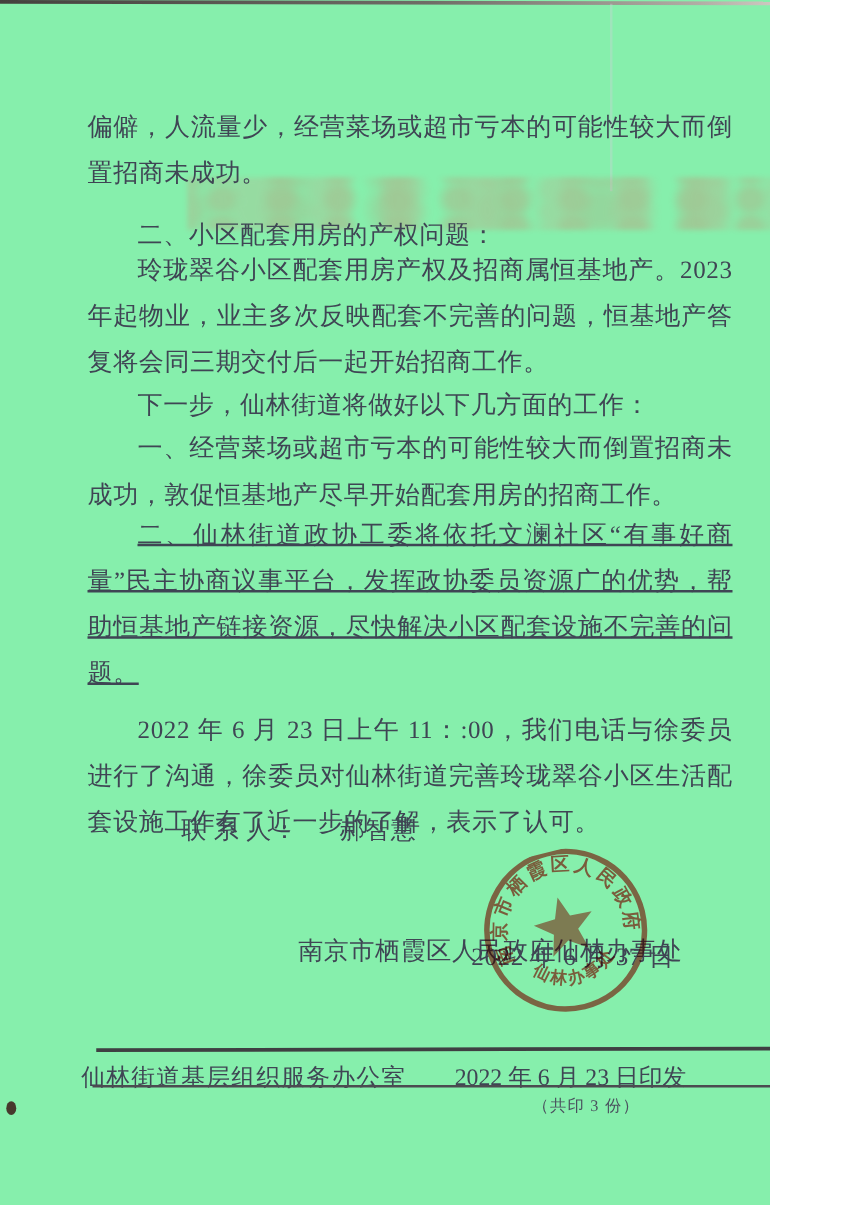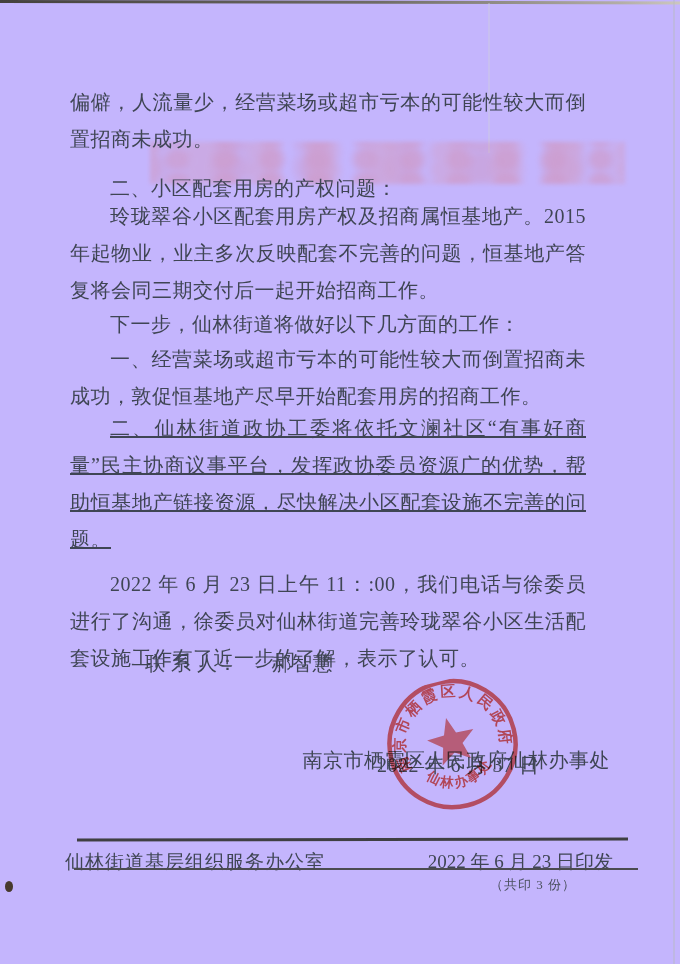--- a/index.html
+++ b/index.html
@@ -1,19 +1,19 @@
 <!DOCTYPE html>
 <html><head>
 <meta charset="utf-8">
 <style>
   * { margin:0; padding:0; box-sizing:border-box; }
   html,body { background:#ffffff; }
   .page {
-    position:relative; width:680px; height:964px;
-    background:#c4b5fd; overflow:hidden;
+    position:relative; width:616px; height:964px;
+    background:#86efac; overflow:hidden;
     font-family:"Liberation Serif","DejaVu Serif",serif;
     color:#3f4554;
   }
   
   .top-edge {
     position:absolute; top:0; left:0; width:101%; height:3px;
     background:linear-gradient(to right,#44413d,#6f6c66 55%,#b2ada5 90%,#cfcac2);
     transform:rotate(0.12deg); transform-origin:left top;
   }
   .vline-right { position:absolute; top:0; left:673px; width:2px; height:100%; background:rgba(185,186,193,0.45); }
@@ -70,21 +70,21 @@
 
 <div class="page">
 
   <div class="top-edge"></div>
   <div class="vline-top"></div>
   <div class="vline-right"></div>
   <div class="bleed-band"></div>
 
   <p class="para p1">偏僻，人流量少，经营菜场或超市亏本的可能性较大而倒置招商未成功。</p>
   <p class="para p2 indent">二、小区配套用房的产权问题：</p>
-  <p class="para p3 indent">玲珑翠谷小区配套用房产权及招商属恒基地产。2015 年起物业，业主多次反映配套不完善的问题，恒基地产答复将会同三期交付后一起开始招商工作。</p>
+  <p class="para p3 indent">玲珑翠谷小区配套用房产权及招商属恒基地产。2023 年起物业，业主多次反映配套不完善的问题，恒基地产答复将会同三期交付后一起开始招商工作。</p>
   <p class="para p4 indent">下一步，仙林街道将做好以下几方面的工作：</p>
   <p class="para p5 indent">一、经营菜场或超市亏本的可能性较大而倒置招商未成功，敦促恒基地产尽早开始配套用房的招商工作。</p>
   <p class="para p6 indent">二、仙林街道政协工委将依托文澜社区“有事好商量”民主协商议事平台，发挥政协委员资源广的优势，帮助恒基地产链接资源，尽快解决小区配套设施不完善的问题。</p>
   <p class="para p7 indent">2022 年 6 月 23 日上午 11：:00，我们电话与徐委员进行了沟通，徐委员对仙林街道完善玲珑翠谷小区生活配套设施工作有了近一步的了解，表示了认可。</p>
 
   <div class="contact-row c1">
     <span>联 系 人：</span>
     <span class="val">郝智慧</span>
   </div>
 

